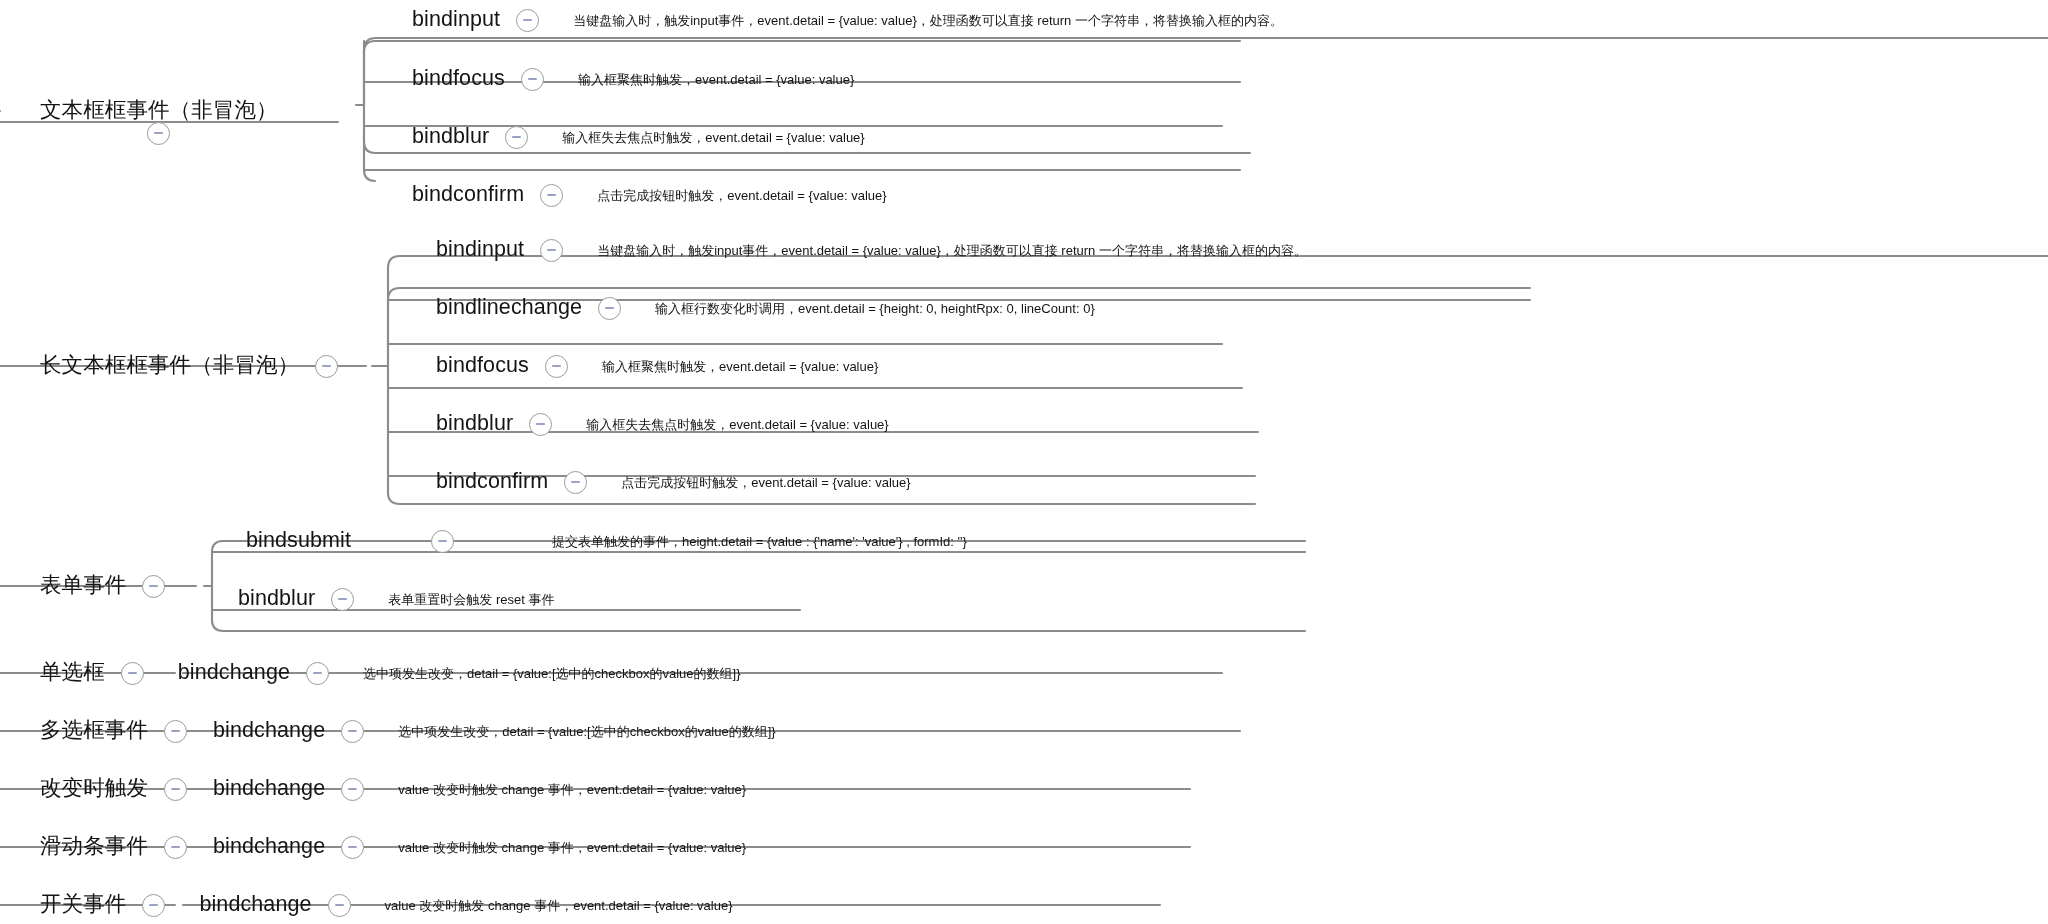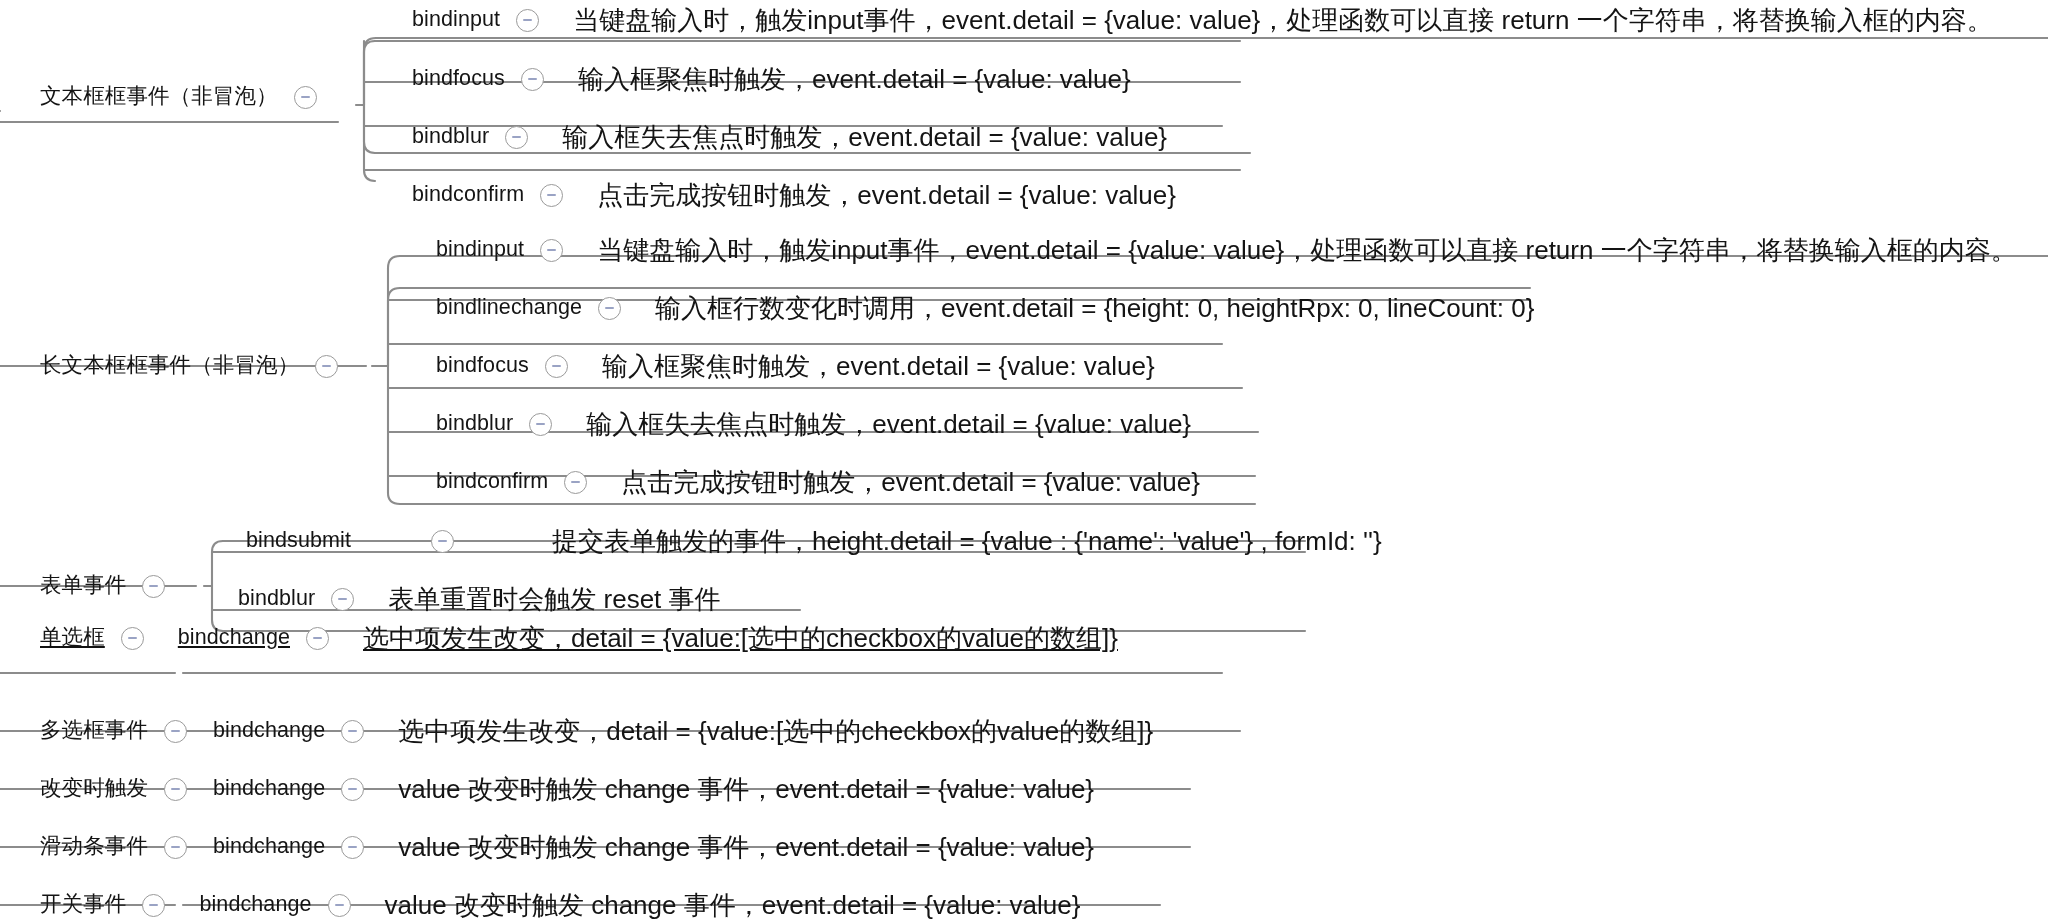--- a/index.html
+++ b/index.html
@@ -40,21 +40,21 @@
     color: #141414;
     letter-spacing: 0.1px;
   }
   .node-label.cn {
     font-size: 21.5px;
   }
   .node-label.latin {
     font-size: 21.5px;
   }
   .node-desc {
-    font-size: 26px;
+    font-size: 13px;
     line-height: 1;
     color: #141414;
   }
   .collapse-icon {
     display: inline-flex;
     align-items: center;
     justify-content: center;
     width: 21px;
     height: 21px;
     border: 1.6px solid #9a9a9a;
@@ -161,21 +161,21 @@
       <path d="M 183 731 L 1240 731"></path>
 
       <path d="M 183 789 L 1190 789"></path>
 
       <path d="M 183 847 L 1190 847"></path>
 
       <path d="M 183 905 L 1160 905"></path>
     </g>
   </svg>
 
-  <div class="node" style="left:40px; top:97px;">
+  <div class="node" style="left:40px; top:122px;flex-direction:column;">
     <span class="node-label cn">文本框框事件（非冒泡）</span>
     <span class="gap-sm"></span>
     <span class="collapse-icon">
         <span class="bar"></span>
       </span>
   </div>
 
   <div class="node" style="left:40px; top:366px;">
     <span class="node-label cn">长文本框框事件（非冒泡）</span>
     <span class="gap-sm"></span>
@@ -185,21 +185,21 @@
   </div>
 
   <div class="node" style="left:40px; top:586px;">
     <span class="node-label cn">表单事件</span>
     <span class="gap-sm"></span>
     <span class="collapse-icon">
         <span class="bar"></span>
       </span>
   </div>
 
-  <div class="node" style="left:40px; top:638px;text-decoration:underline;">
+  <div class="node" style="left:40px; top:673px;">
     <span class="node-label cn">单选框</span>
     <span class="gap-sm"></span>
     <span class="collapse-icon">
         <span class="bar"></span>
       </span>
     <span class="gap-lg"></span>
     <span class="node-label latin">bindchange</span>
     <span class="gap-sm"></span>
     <span class="collapse-icon">
         <span class="bar"></span>

